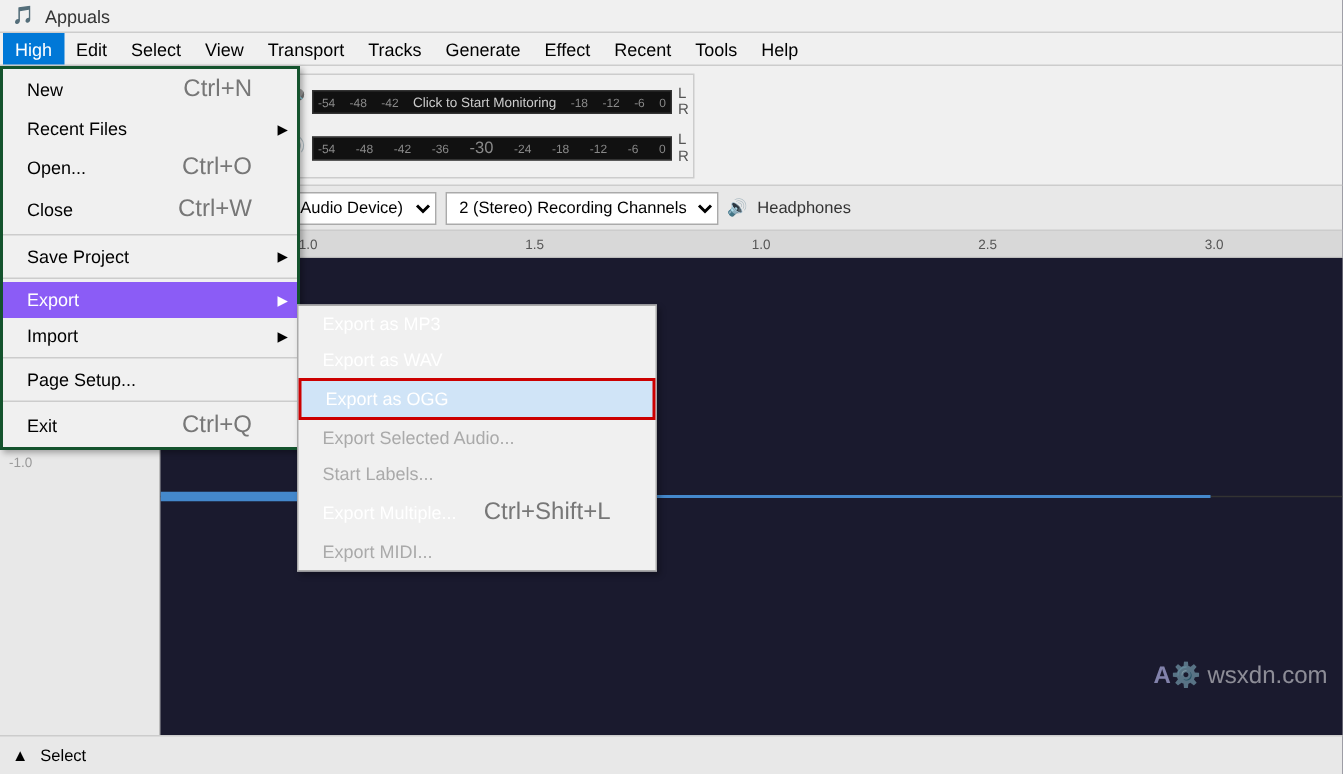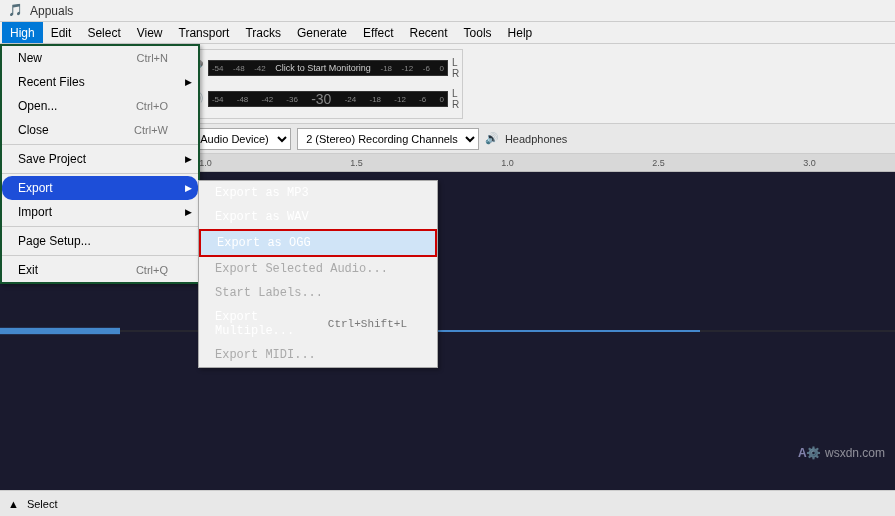--- a/index.html
+++ b/index.html
@@ -156,71 +156,69 @@
       position: relative;
     }
     .menu-dropdown-item.has-submenu::after {
       content: '▶';
       font-size: 9px;
       position: absolute;
       right: 6px;
     }
     .menu-dropdown-item .shortcut {
       color: #777;
-      font-size: 11px;
-      margin-left: 20px;
+      font-size: 16px;
+      margin-left: 8px;
     }
     .menu-separator {
       height: 1px;
       background: #ccc;
       margin: 2px 0;
     }
     .menu-dropdown-item.disabled {
       color: #aaa;
       cursor: default;
     }
 
     
     .export-submenu {
       position: absolute;
-      top: 4px;
+      top: 15px;
       left: 100%;
       background: #f0f0f0;
       border: 1px solid #aaa;
       box-shadow: 2px 2px 4px rgba(0,0,0,0.3);
       z-index: 101;
       min-width: 240px;
-      font-family: Liberation Mono, monospace;
     }
     .export-item-ogg {
       border: 2px solid #cc0000 !important;
       background: #d0e8ff;
     }
 
     
     .export-highlight {
-      background: #1d4ed8;
+      background: #8b5cf6;
       color: #fff;
-      border-radius: 10px;
     }
 
     
     .waveform-container {
       position: relative;
       background: #1a1a2e;
       height: 100%;
       width: 100%;
     }
 
     
     .watermark {
       position: absolute;
       bottom: 30px;
       right: 10px;
-      font-size: 12px;
+      font-size: 16px;
       color: rgba(255,255,255,0.5);
       font-family: Arial;
       margin-left: 48px;
     }
   </style>
 </head>
 <body>
 
 <div class="title-bar">
   <span class="title-bar-icon">🎵</span>
@@ -291,21 +289,21 @@
       <span style="font-size:10px; color:#555;">L<br>R</span>
     </div>
     <div style="display:flex; align-items:center; gap:4px;">
       <span style="font-size:16px; cursor:pointer;">🔊</span>
       <div style="background:#111; height:16px; width:240px; position:relative; border:1px solid #333;">
         <div style="position:absolute; top:0; left:0; right:0; bottom:0; display:flex; align-items:center; justify-content:space-between; padding:0 3px;">
           <span style="color:#888; font-size:8px;">-54</span>
           <span style="color:#888; font-size:8px;">-48</span>
           <span style="color:#888; font-size:8px;">-42</span>
           <span style="color:#888; font-size:8px;">-36</span>
-          <span style="color:#888; font-size:14px;">-30</span>
+          <span style="color:#888; font-size:11px;">-30</span>
           <span style="color:#888; font-size:8px;">-24</span>
           <span style="color:#888; font-size:8px;">-18</span>
           <span style="color:#888; font-size:8px;">-12</span>
           <span style="color:#888; font-size:8px;">-6</span>
           <span style="color:#888; font-size:8px;">0</span>
         </div>
       </div>
       <span style="font-size:10px; color:#555;">L<br>R</span>
     </div>
   </div>
@@ -332,20 +330,32 @@
       <span>1.5</span>
       <span>1.0</span>
       <span>2.5</span>
       <span>3.0</span>
     </div>
   </div>
 </div>
 
 <div style="display:flex; height:calc(516px - 22px - 22px - 80px - 30px - 18px - 26px); position:relative;">
 
+  <div style="width:120px; background:#e8e8e8; border-right:1px solid #bbb; padding:6px; display:flex; flex-direction:column; justify-content:flex-start;">
+    <div style="font-size:10px; color:#666; margin-top:2px;">32-bit float</div>
+    <div style="font-size:9px; color:#999; margin-top:4px;">
+      <div>-0.5</div>
+      <div style="margin-top:8px;">-1.0</div>
+      <div style="margin-top:8px;">1.0</div>
+      <div style="margin-top:8px;">0.5</div>
+      <div style="margin-top:8px;">0.0</div>
+      <div style="margin-top:8px;">-0.5</div>
+      <div style="margin-top:8px;">-1.0</div>
+    </div>
+  </div>
 
   <div class="waveform-container">
     <svg width="100%" height="100%" xmlns="http://www.w3.org/2000/svg">
 
       <rect width="100%" height="100%" fill="#1a1a2e"></rect>
 
       <line x1="0" y1="50%" x2="100%" y2="50%" stroke="#333" stroke-width="1"></line>
 
       <rect x="0" y="49%" width="120" height="2%" fill="#4488cc"></rect>
 

